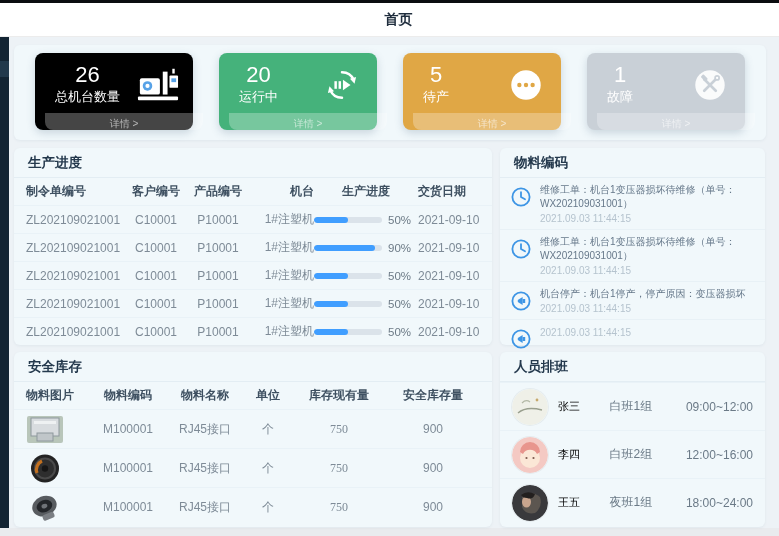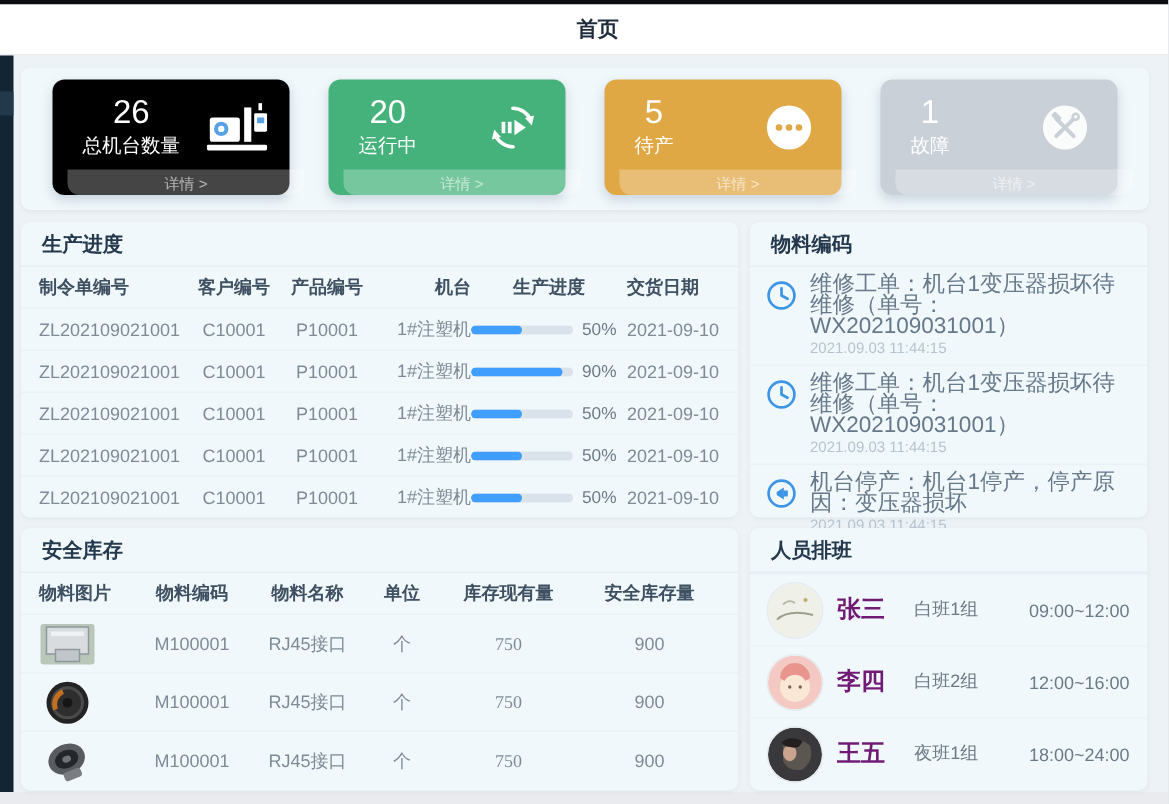--- a/index.html
+++ b/index.html
@@ -45,35 +45,35 @@
   .pbar-wrap{display:flex;align-items:center;}
   .pbar{width:68px;height:6px;border-radius:3px;background:#dbe3ea;overflow:hidden;margin-right:6px;}
   .pbar-fill{height:6px;border-radius:3px;background:var(--progress);}
   .pct{font-size:11.5px;color:#6c7a86;}
 
   
   .notifications{left:500px;top:148px;width:265px;height:197px;}
   .notif-item{display:flex;padding:5px 10px 4px 10px;border-bottom:1px solid #e8f1f6;cursor:pointer;}
   .notif-item:last-child{border-bottom:none;}
   .notif-icon{flex:none;width:22px;height:22px;margin:3px 8px 0 0;}
-  .notif-text{font-size:15px;line-height:14px;color:#66788a;}
+  .notif-text{font-size:10px;line-height:14px;color:#66788a;}
   .notif-time{font-size:10px;line-height:13px;color:var(--time);margin-top:1px;}
 
   
   .inventory{left:14px;top:352px;width:478px;height:175px;}
   .inventory .trow{height:39px;}
   .ic1{width:64px;} .ic2{width:76px;} .ic3{width:78px;} .ic4{width:48px;} .ic5{width:94px;font-family:Liberation Serif, serif;} .ic6{width:94px;}
   .mat-img{width:38px;height:31px;display:block;}
 
   
   .schedule{left:500px;top:352px;width:265px;height:175px;}
   .sched-row{display:flex;align-items:center;height:48px;padding:0 12px;border-top:1px solid #e9f2f7;}
   .sched-row:first-of-type{border-top:none;}
   .avatar{flex:none;width:36px;height:36px;border-radius:50%;overflow:hidden;margin-right:10px;box-shadow:0 0 0 1px rgba(0,0,0,.05);}
-  .sch-name{width:54px;font-size:16px;color:#701a75;font-weight:bold;}
+  .sch-name{width:54px;font-size:11px;color:#000000;}
   .sch-shift{width:80px;font-size:12px;color:#6b7a87;}
   .sch-time{flex:1;font-size:12px;color:#6b7a87;}
 </style>
 </head>
 <body>
 
 <div class="screen">
   <div class="topline"></div>
 
   <div class="appbar">

